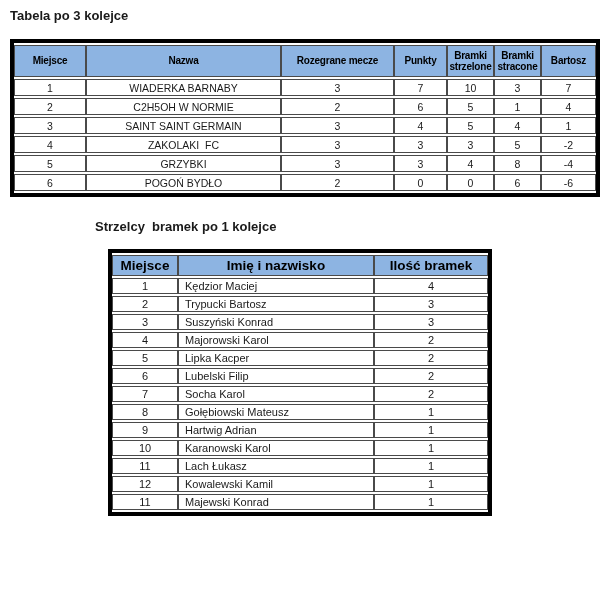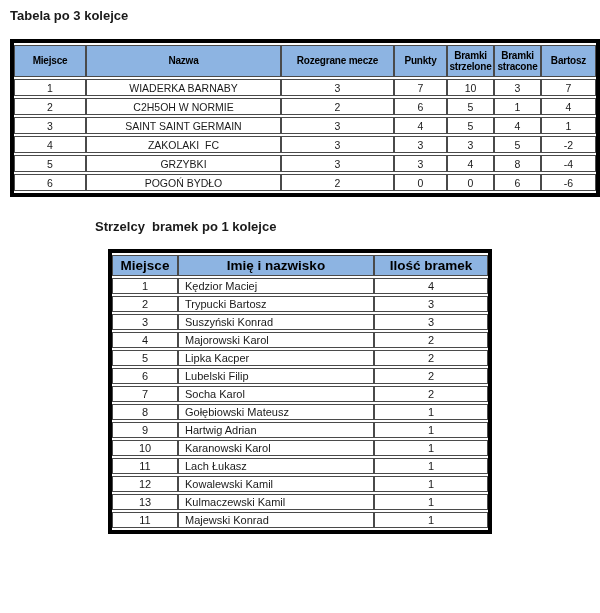--- a/index.html
+++ b/index.html
@@ -251,25 +251,20 @@
           <td class="left">Lach Łukasz</td>
           <td>1</td>
         </tr>
 
         <tr>
           <td>12</td>
           <td class="left">Kowalewski Kamil</td>
           <td>1</td>
         </tr>
 
-        <tr>
-          <td>13</td>
-          <td class="left">Kulmaczewski Kamil</td>
-          <td>1</td>
-        </tr>
 
         <tr>
           <td>11</td>
           <td class="left">Majewski Konrad</td>
           <td>1</td>
         </tr>
 
 
     </tbody>
   </table>

